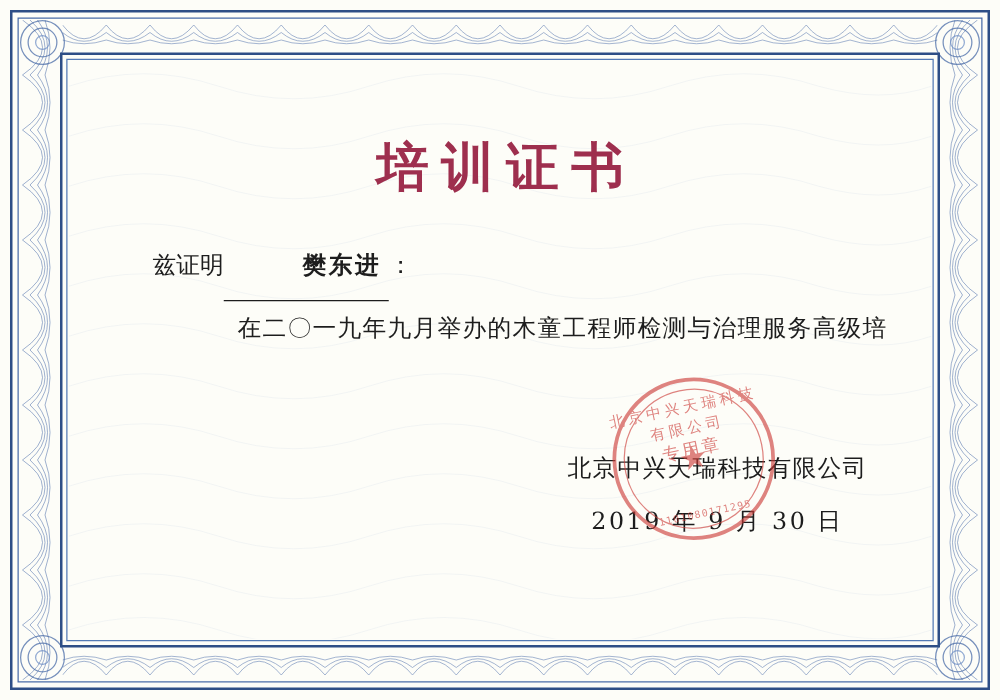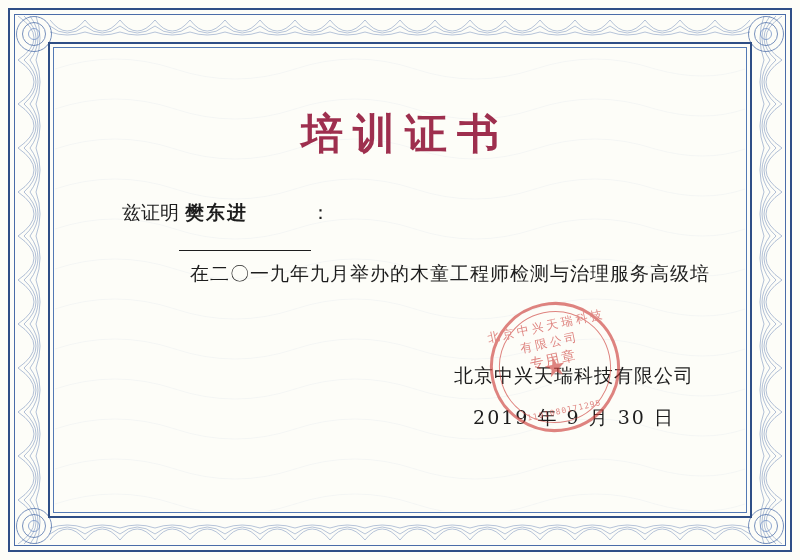--- a/index.html
+++ b/index.html
@@ -128,23 +128,23 @@
     color: #1d1d1d;
     line-height: 44px;
   }
 
   .line-certify {
     white-space: nowrap;
   }
   .name-blank {
     display: inline-block;
     min-width: 120px;
-    text-align: left;
+    text-align: right;
     border-bottom: 1.5px solid #1d1d1d;
-    padding: 0 6px 16px 6px;
+    padding: 0 6px 6px 6px;
     font-weight: 700;
     letter-spacing: 2px;
   }
   .line-body {
     text-indent: 0;
     letter-spacing: 1px;
     text-align: right;
   }
 
   .signature-block {

